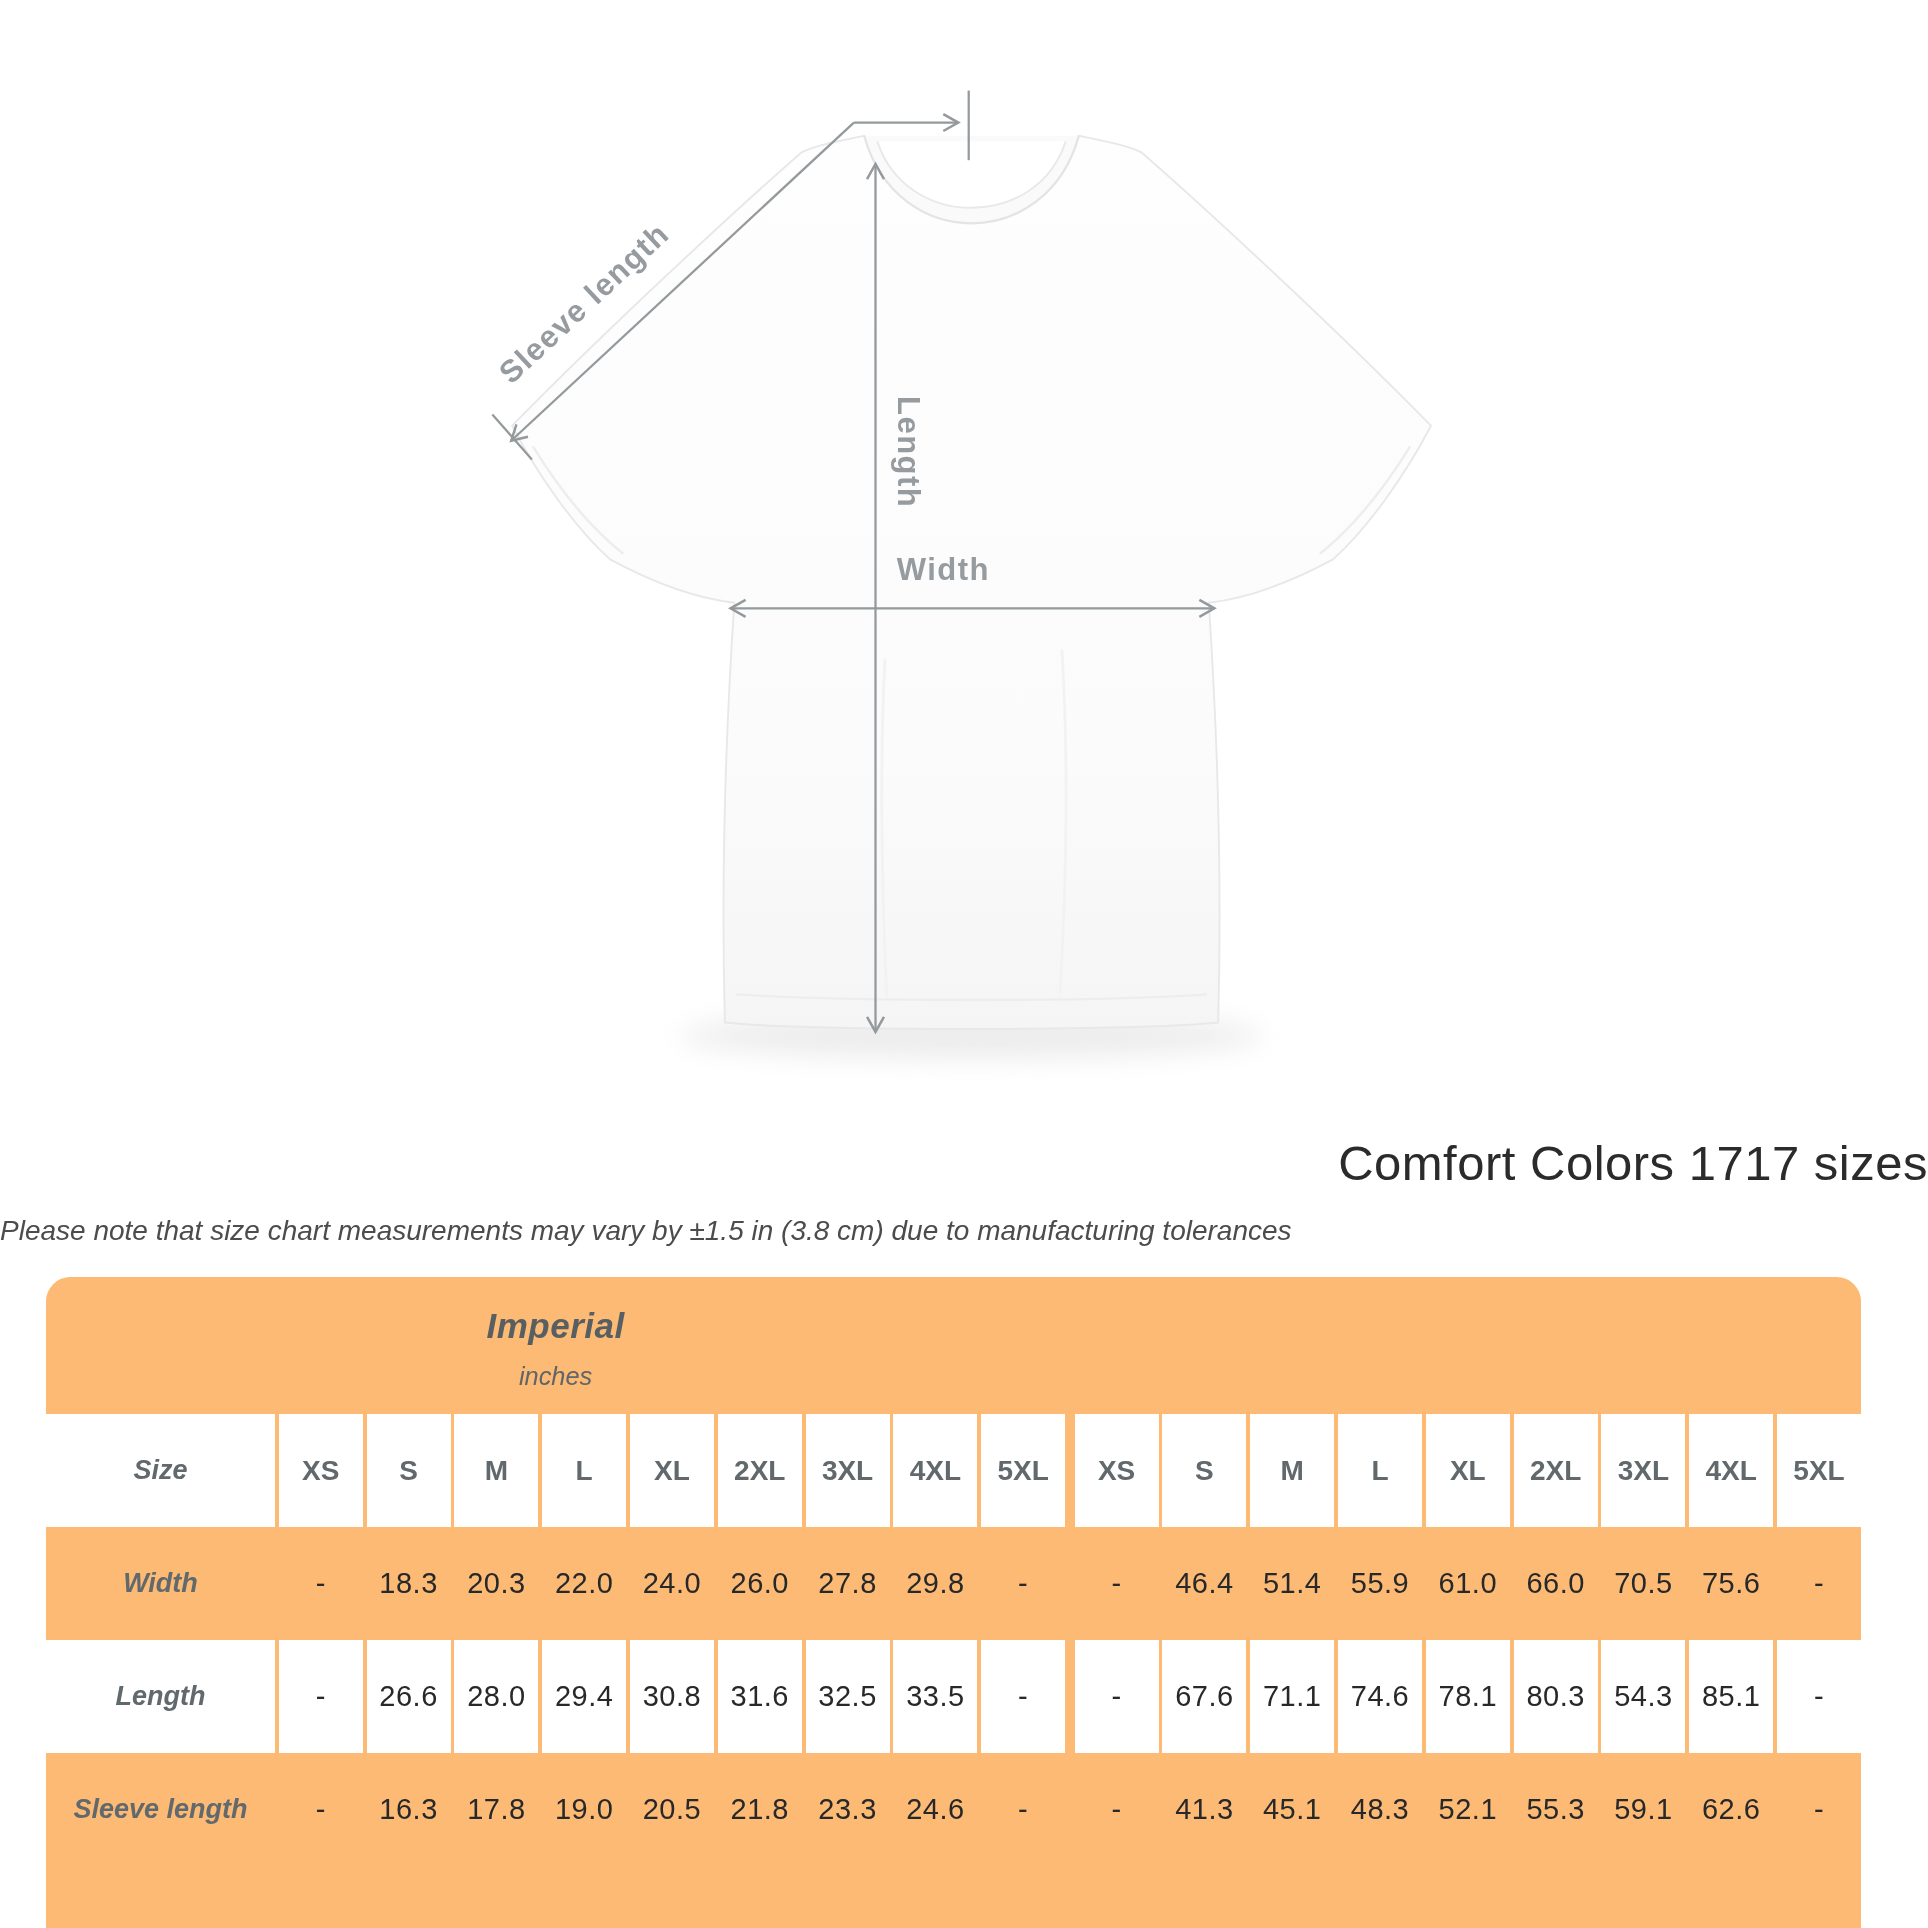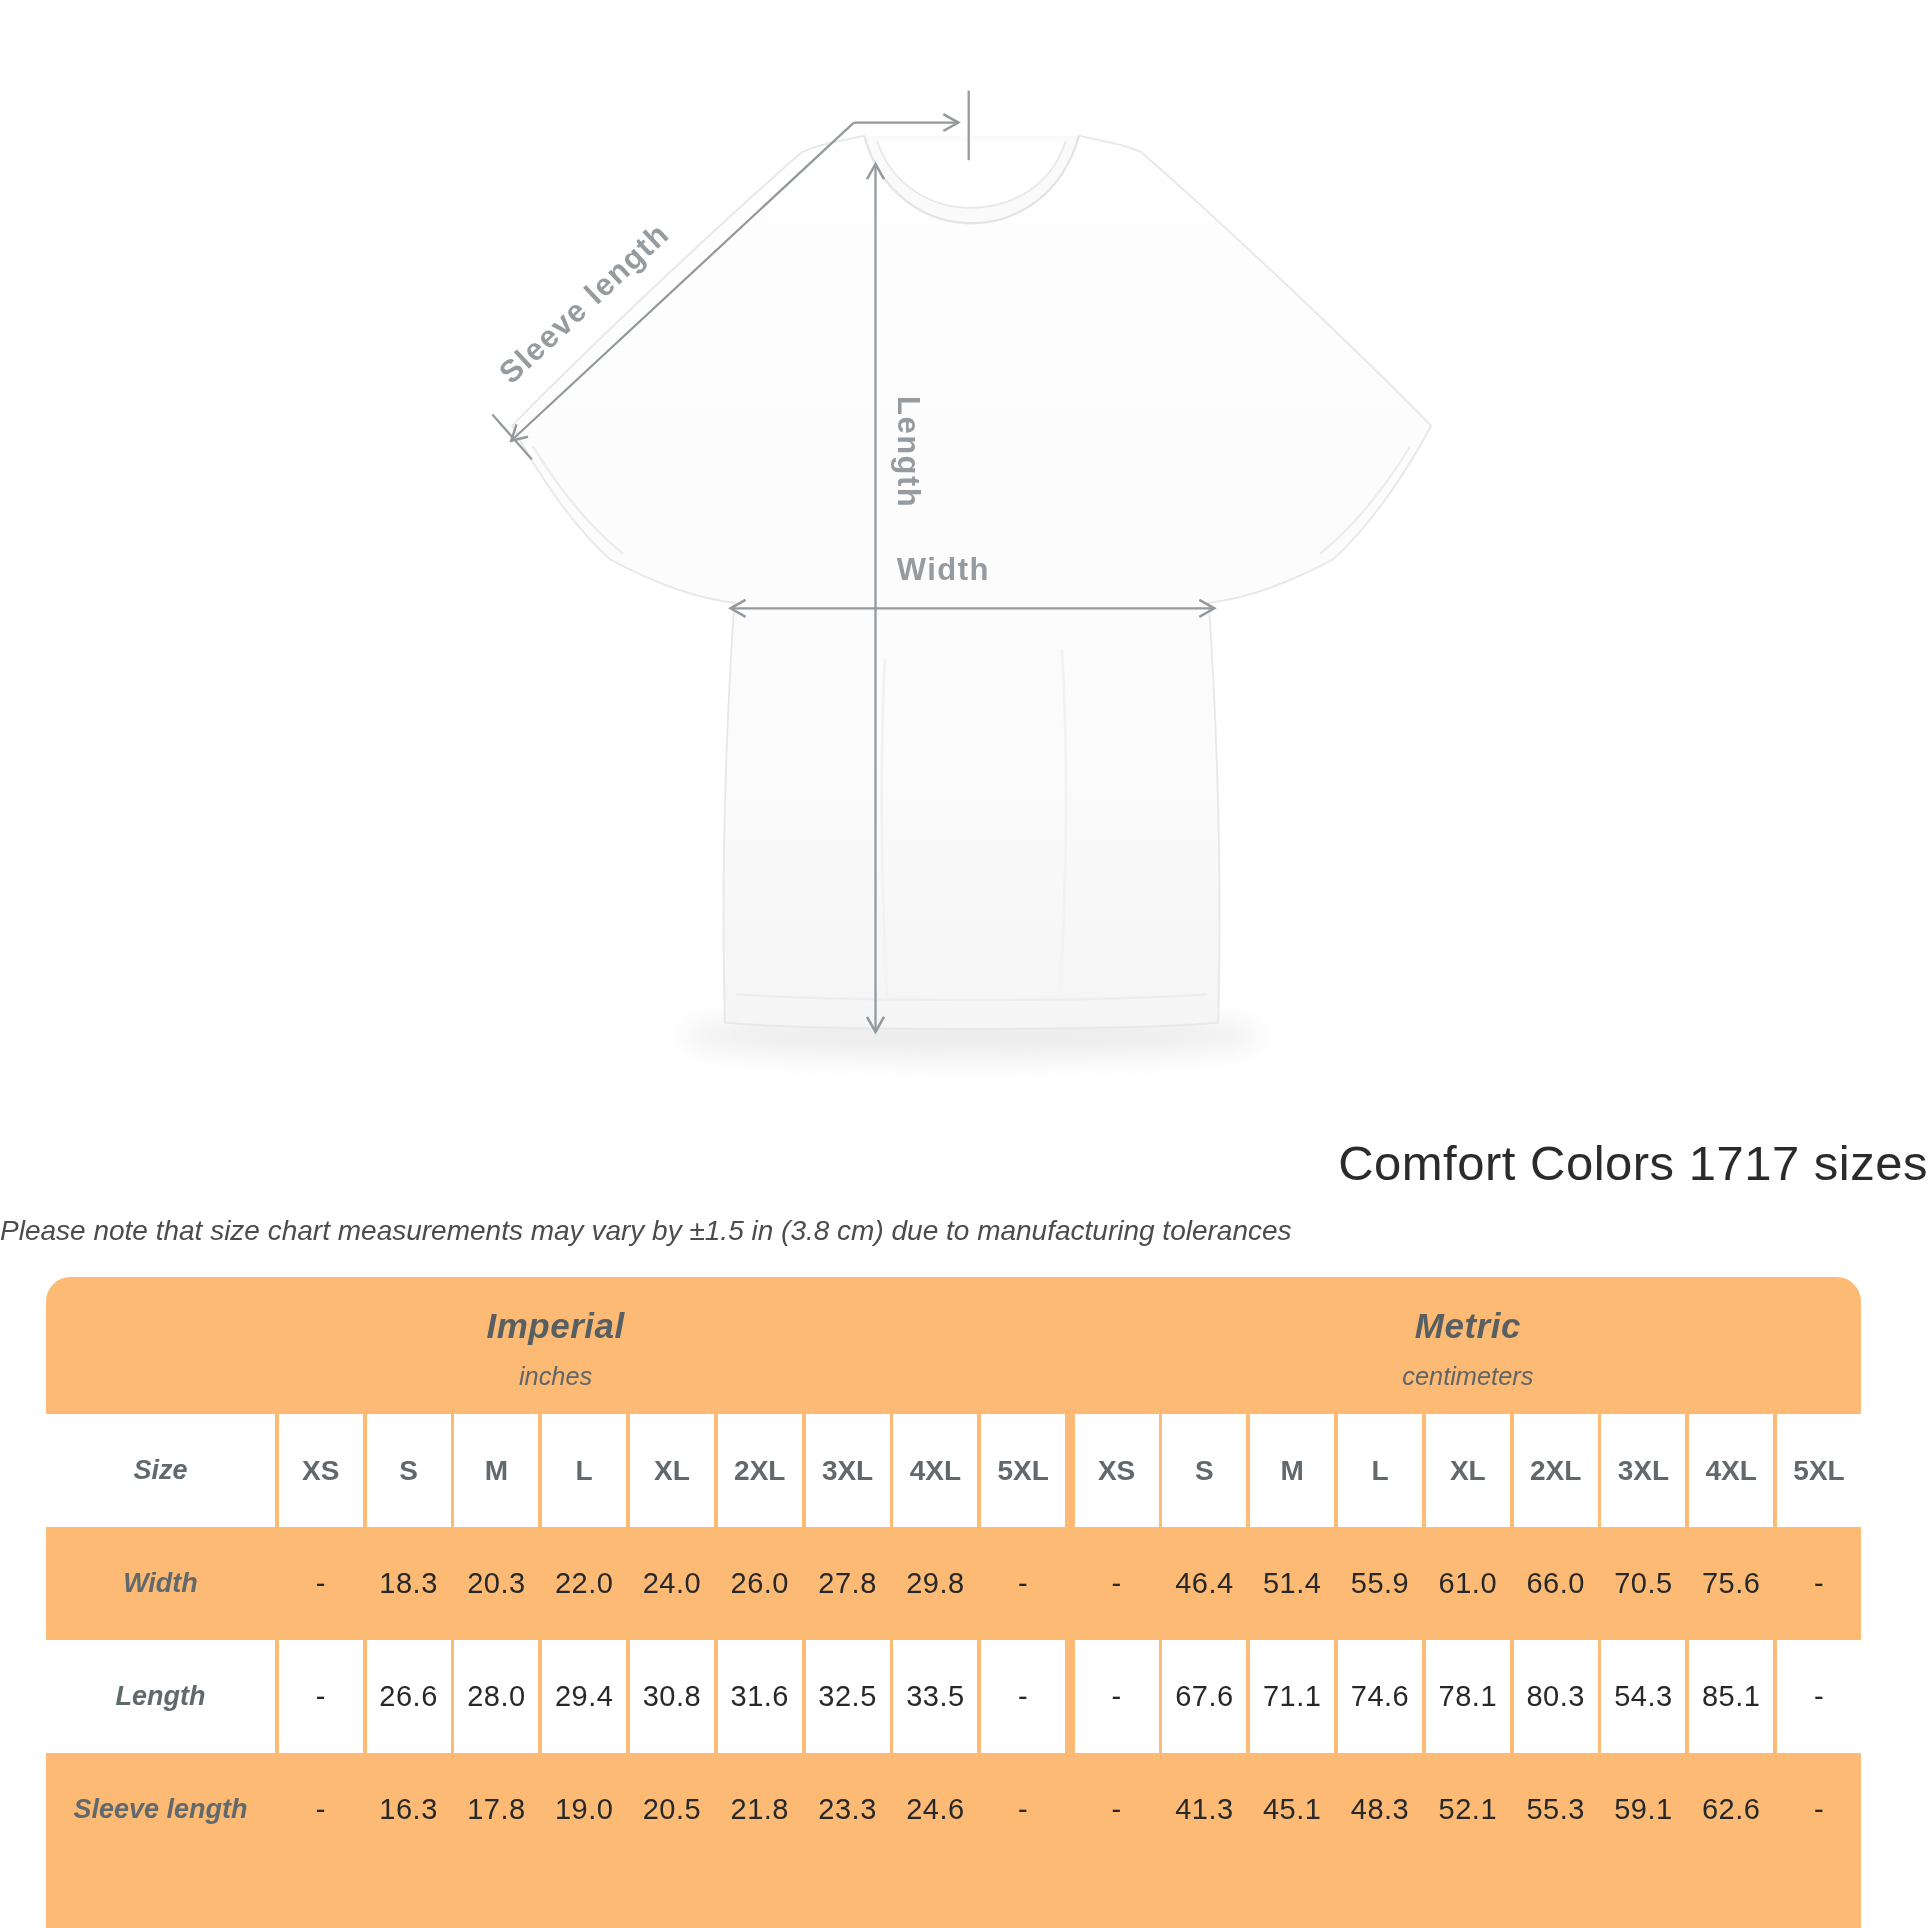--- a/index.html
+++ b/index.html
@@ -114,24 +114,20 @@
   <div class="chart-title">Comfort Colors 1717 sizes</div>
   <div class="chart-subtitle">Please note that size chart measurements may vary by ±1.5 in (3.8 cm) due to manufacturing tolerances</div>
 
   <div class="size-table">
 
     <div class="trow header-band">
       <div class="group-cell span-left">
         <div class="group-name">Imperial</div>
         <div class="group-unit">inches</div>
       </div>
-      <div class="group-cell span-right">
-        <div class="group-name">Metric</div>
-        <div class="group-unit">centimeters</div>
-      </div>
     </div>
 
     <div class="trow row-white">
         <div class="cell label">Size</div>
         <div class="cell head">XS</div>
         <div class="cell head">S</div>
         <div class="cell head">M</div>
         <div class="cell head">L</div>
         <div class="cell head">XL</div>
         <div class="cell head">2XL</div>

